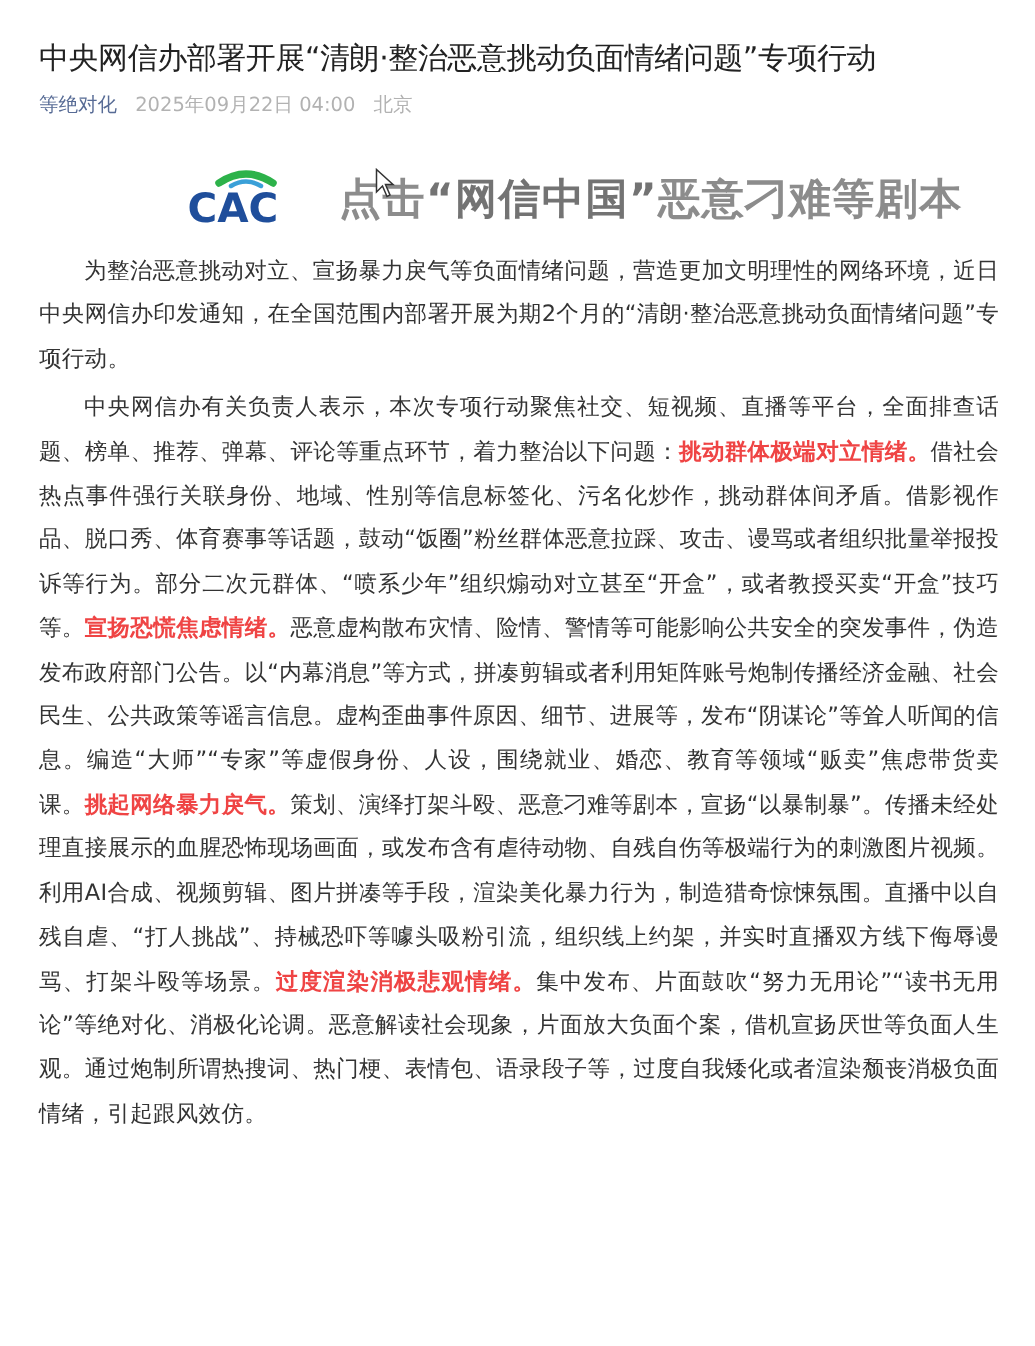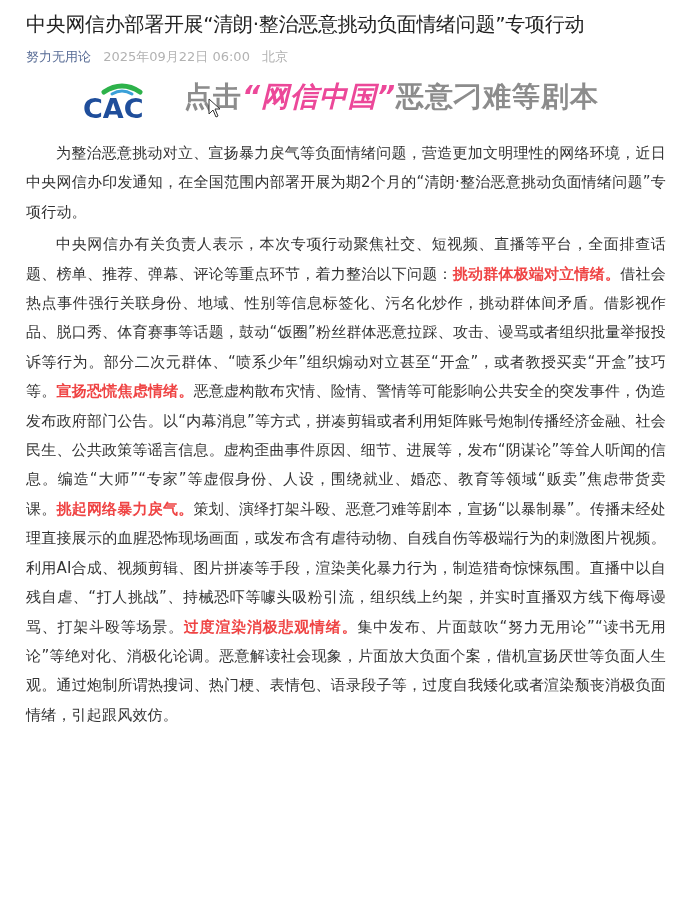--- a/index.html
+++ b/index.html
@@ -1,40 +1,40 @@
 <!DOCTYPE html>
 <html><head>
 <meta charset="utf-8">
 <style>
   html, body { margin: 0; padding: 0; background: #ffffff; }
   body { width: 690px; height: 897px; overflow: hidden; font-family: "DejaVu Sans", "Liberation Sans", sans-serif; color: #333333; }
   .article { padding: 0 24px 0 26px; }
-  .title { font-size: 20px; line-height: 28px; font-weight: normal; color: #222222; margin: 0; padding-top: 10px; letter-spacing: -0.3px; }
+  .title { font-size: 20px; line-height: 28px; font-weight: normal; color: #222222; margin: 0; padding-top: 24px; letter-spacing: -0.3px; }
   .meta { margin-top: 10px; font-size: 13px; line-height: 18px; color: #b2b2b2; white-space: nowrap; }
   .meta .source { color: #576b95; margin-right: 8px; }
   .meta .date { margin-right: 8px; }
-  .banner { position: relative; height: 60px; margin-top: 12px; margin-left: 56px; display: flex; align-items: flex-start; }
+  .banner { position: relative; height: 60px; margin-top: 12px; margin-left: 98px; display: flex; align-items: flex-end; }
   .logo { width: 80px; height: 44px; position: relative; }
   .logo svg { display: block; }
   .banner-text { margin-left: 22px; font-size: 28px; font-weight: bold; color: #8c8c8c; letter-spacing: 1px; white-space: nowrap; }
-  .banner-text .brand { color: #ec4899; font-style: italic; }
+  .banner-text .brand { color: #737373; }
   .cursor { position: absolute; left: 126px; top: 20px; width: 14px; height: 20px; }
-  .body-text { margin-top: 1px; }
+  .body-text { margin-top: 14px; }
   .para { font-size: 15px; line-height: 29.4px; text-indent: 2em; margin: 0 0 3px 0; text-align: justify; letter-spacing: 0.2px; color: #333; }
   .para b { font-weight: bold; color: #ef4444; }
 </style>
 </head>
 <body>
 
 <div class="article">
   <h1 class="title">中央网信办部署开展“清朗·整治恶意挑动负面情绪问题”专项行动</h1>
 
   <div class="meta">
-    <span class="source">努力无用论</span>
-    <span class="date">2025年09月22日 06:00</span>
+    <span class="source">等绝对化</span>
+    <span class="date">2025年09月22日 04:00</span>
     <span class="location">北京</span>
   </div>
 
   <div class="banner">
     <div class="logo">
       <svg width="80" height="44" viewBox="0 0 80 44">
         <path d="M22 14 Q40 2 58 14" stroke="#2db24a" stroke-width="5" fill="none" stroke-linecap="round"></path>
         <path d="M30 16 Q40 10 50 16" stroke="#3aa0d8" stroke-width="3" fill="none" stroke-linecap="round"></path>
         <text x="1" y="40" font-family="DejaVu Sans, sans-serif" font-weight="bold" font-size="27" fill="#1f4e9b">CAC</text>
       </svg>

